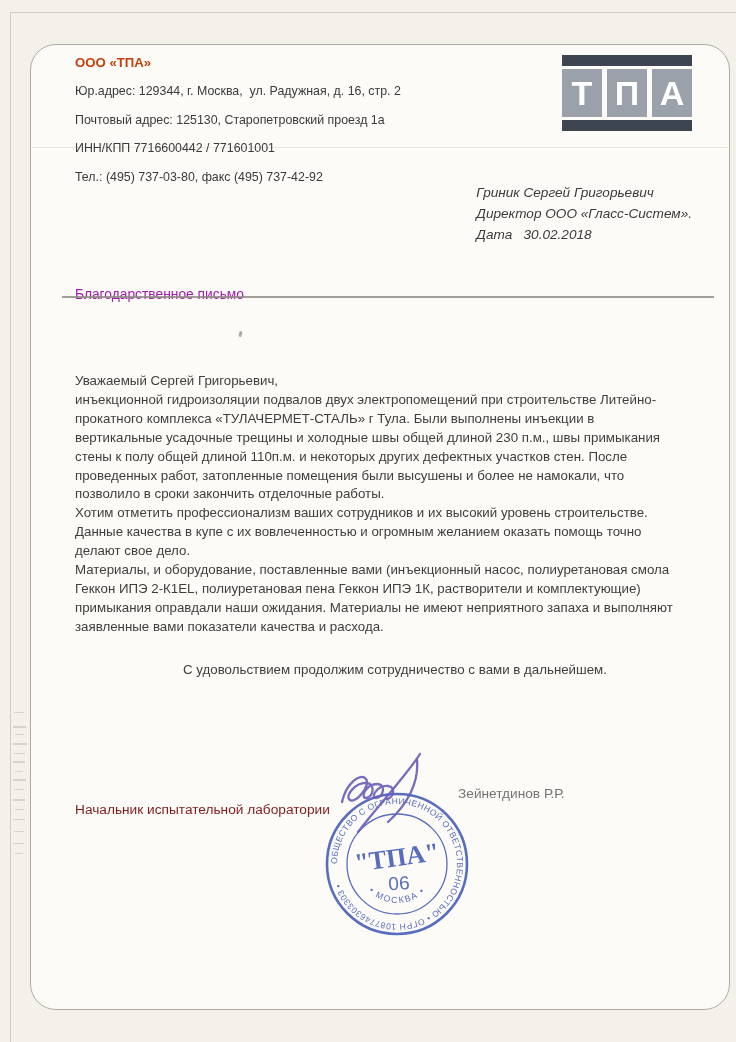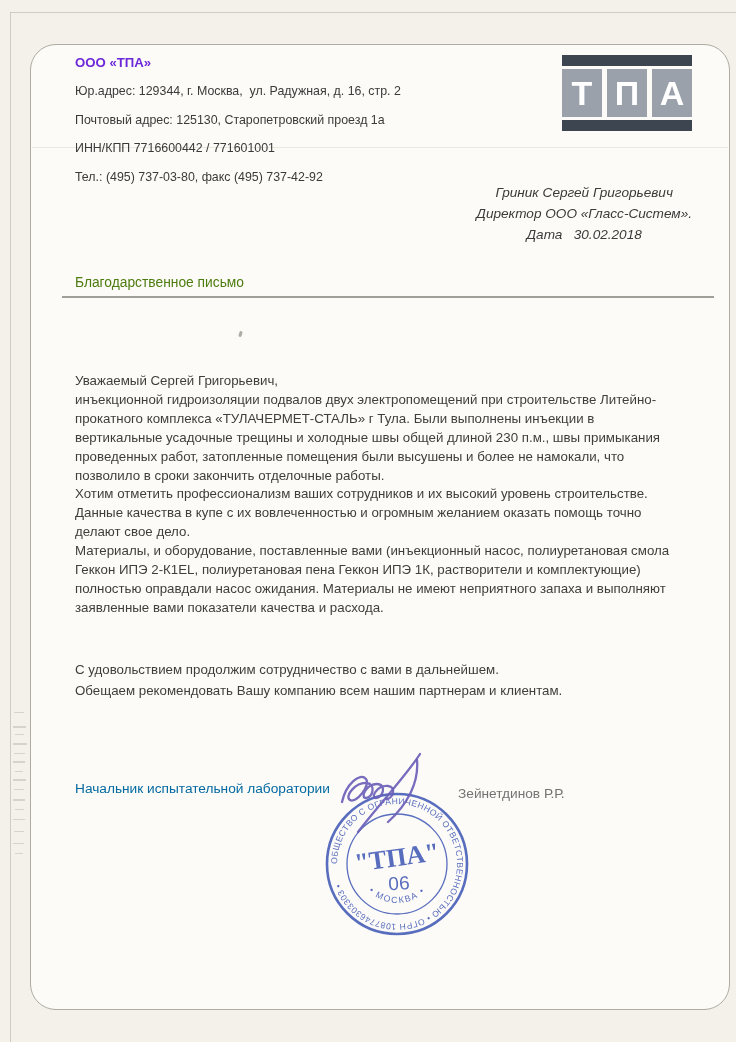--- a/index.html
+++ b/index.html
@@ -16,43 +16,43 @@
   .page{position:relative;width:736px;height:1042px;background:#f3f1e9;overflow:hidden;color:var(--text);}
   
   .edge-top{position:absolute;top:12px;left:10px;right:0;height:1px;background:#cfcdc3;}
   .edge-left{position:absolute;top:12px;left:10px;width:1px;bottom:0;background:#cfcdc3;}
   
   .frame{position:absolute;left:30px;top:44px;width:700px;height:966px;background:var(--paper);
          border:1.5px solid #aeaca2;border-radius:26px;}
   .scanline{position:absolute;left:32px;top:147px;width:696px;height:1px;background:#ebe9df;}
   
   .letterhead{position:absolute;left:75px;top:55px;line-height:16.4px;font-size:12.4px;color:#3a3a3a;}
-  .company-name{font-weight:bold;font-size:13.2px;margin-bottom:3px;color:#6d28d9;}
+  .company-name{font-weight:bold;font-size:13.2px;margin-bottom:3px;color:#c2410c;}
   .hdr-line{white-space:pre;margin-top:12px;}
   
   .logo{position:absolute;left:562px;top:55px;width:130px;}
   .logo-bar{height:11px;background:var(--logo_dark);}
   .logo-row{display:flex;gap:5px;margin:3px 0;}
   .logo-row .logo-square{width:40px;height:48px;background:var(--logo_gray);color:#fff;
       display:flex;align-items:center;justify-content:center;font-weight:bold;font-size:34px;
       font-family:"Liberation Sans",sans-serif;}
   
-  .addressee{position:absolute;right:44px;top:182px;text-align:center;font-style:italic;
+  .addressee{position:absolute;right:44px;top:182px;text-align:left;font-style:italic;
              font-size:13.6px;line-height:21px;color:#3a3a3a;}
   .addressee .addr-line{white-space:pre;}
   
-  .doc-title{position:absolute;left:75px;top:275px;font-size:13.8px;color:#4d7c0f;}
+  .doc-title{position:absolute;left:75px;top:287px;font-size:13.8px;color:#a21caf;}
   .title-rule{position:absolute;left:62px;top:296px;width:652px;height:2px;background:#8a887e;opacity:.8;}
   
   .body-block{position:absolute;left:75px;top:372px;width:640px;font-size:13.3px;line-height:18.9px;}
   .body-block .body-line{white-space:nowrap;}
   .closing-block{position:absolute;left:75px;top:659px;width:640px;font-size:13.3px;line-height:21px;}
-  .closing-block .body-line{white-space:nowrap;}
+  .closing-block .body-line{white-space:nowrap;text-align:center;}
   
-  .sign-position{position:absolute;left:75px;top:781px;font-size:13.7px;color:#0369a1;z-index:1;}
+  .sign-position{position:absolute;left:75px;top:802px;font-size:13.7px;color:#7f1d1d;z-index:1;}
   .sign-name{position:absolute;left:458px;top:786px;font-size:13.7px;color:#737373;z-index:1;}
   
   .stamp-svg{position:absolute;left:317px;top:784px;z-index:2;opacity:.85;}
   .stamp-svg circle{fill:none;stroke:var(--stamp_blue);}
   .ring-text{fill:var(--stamp_blue);font-size:8.6px;font-family:"Liberation Sans",sans-serif;letter-spacing:.4px;}
   .city-text{fill:var(--stamp_blue);font-size:8.8px;font-family:"Liberation Sans",sans-serif;letter-spacing:1.5px;}
   .stamp-center{fill:var(--stamp_blue);font-family:"Liberation Serif","DejaVu Serif",serif;
                 font-weight:bold;font-size:26px;text-anchor:middle;}
   .stamp-number{fill:var(--stamp_blue);font-family:"Liberation Sans",sans-serif;font-size:19px;text-anchor:middle;}
   .signature-svg{position:absolute;left:320px;top:742px;z-index:3;}
@@ -98,33 +98,33 @@
     </div>
 
   <div class="doc-title">Благодарственное письмо</div>
   <div class="title-rule"></div>
 
   <div class="body-block">
       <div class="body-line">Уважаемый Сергей Григорьевич,</div>
       <div class="body-line">инъекционной гидроизоляции подвалов двух электропомещений при строительстве Литейно-</div>
       <div class="body-line">прокатного комплекса «ТУЛАЧЕРМЕТ-СТАЛЬ» г Тула. Были выполнены инъекции в</div>
       <div class="body-line">вертикальные усадочные трещины и холодные швы общей длиной 230 п.м., швы примыкания</div>
+      <div class="body-line">стены к полу общей длиной 110п.м. и некоторых других дефектных участков стен. После</div>
       <div class="body-line">проведенных работ, затопленные помещения были высушены и более не намокали, что</div>
       <div class="body-line">позволило в сроки закончить отделочные работы.</div>
       <div class="body-line">Хотим отметить профессионализм ваших сотрудников и их высокий уровень строительстве.</div>
       <div class="body-line">Данные качества в купе с их вовлеченностью и огромным желанием оказать помощь точно</div>
       <div class="body-line">делают свое дело.</div>
       <div class="body-line">Материалы, и оборудование, поставленные вами (инъекционный насос, полиуретановая смола</div>
       <div class="body-line">Геккон ИПЭ 2-К1EL, полиуретановая пена Геккон ИПЭ 1К, растворители и комплектующие)</div>
-      <div class="body-line">полностью оправдали насос ожидания. Материалы не имеют неприятного запаха и выполняют</div>
+      <div class="body-line">примыкания оправдали наши ожидания. Материалы не имеют неприятного запаха и выполняют</div>
       <div class="body-line">заявленные вами показатели качества и расхода.</div>
     </div>
   <div class="closing-block">
       <div class="body-line">С удовольствием продолжим сотрудничество с вами в дальнейшем.</div>
-      <div class="body-line">Обещаем рекомендовать Вашу компанию всем нашим партнерам и клиентам.</div>
     </div>
 
   <div class="sign-position">Начальник испытательной лаборатории</div>
   <div class="sign-name">Зейнетдинов Р.Р.</div>
 
   <svg class="stamp-svg" width="160" height="160" viewBox="0 0 160 160">
     <defs>
       <path id="ringPath" d="M 20,80 A 60,60 0 1 1 140,80 A 60,60 0 1 1 20,80" fill="none"></path>
       <path id="cityPath" d="M 46,100 A 40,40 0 0 0 114,100" fill="none"></path>
     </defs>

